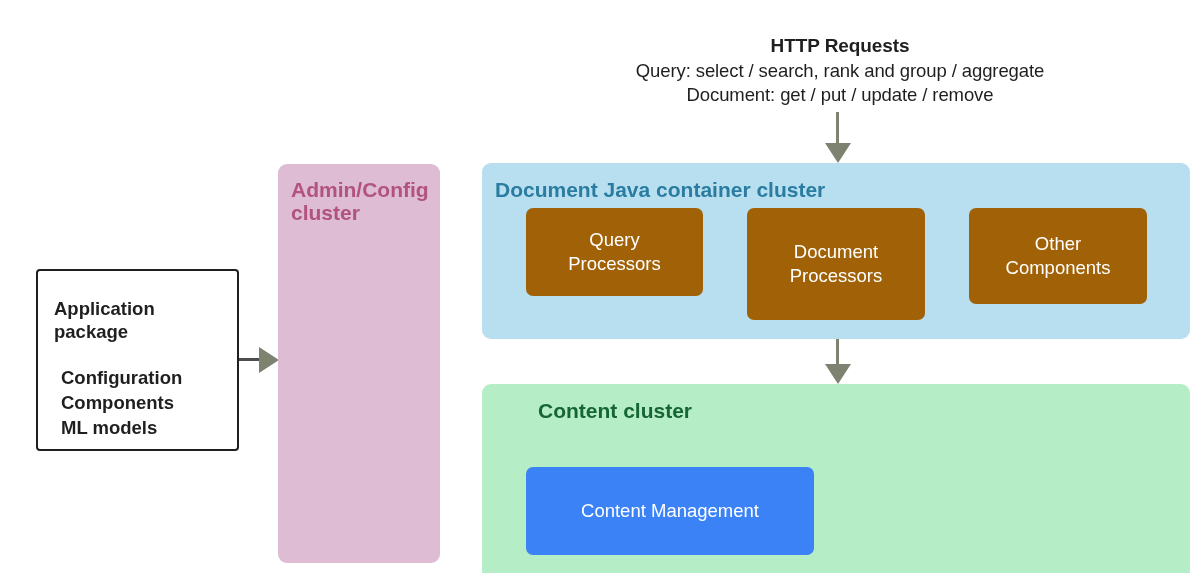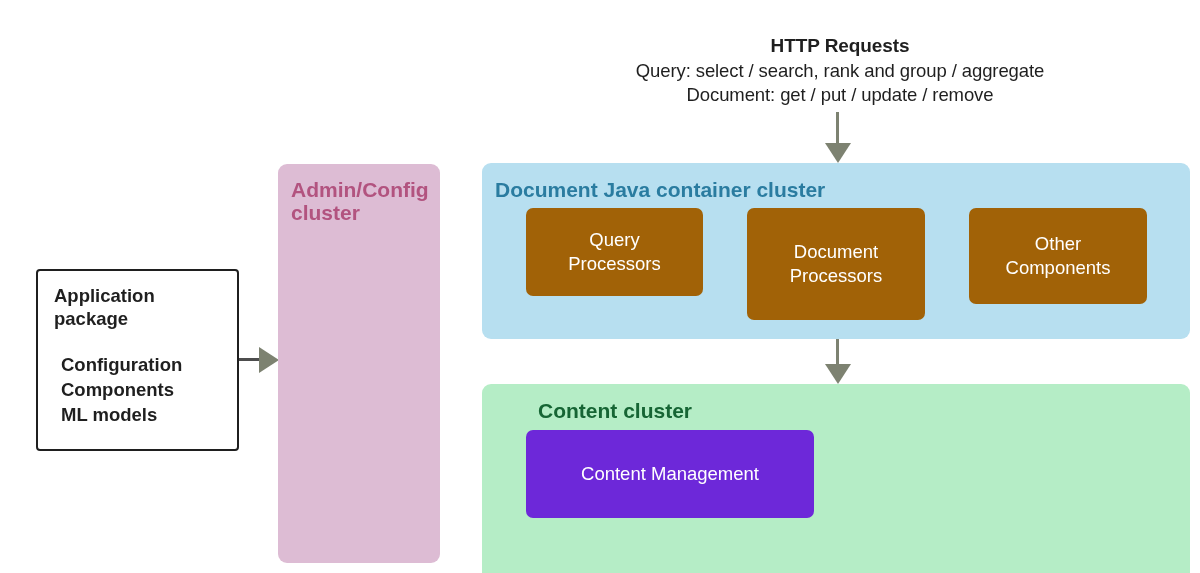--- a/index.html
+++ b/index.html
@@ -87,21 +87,21 @@
   .app-package {
     position: absolute;
     left: 36px;
     top: 269px;
     width: 203px;
     height: 182px;
     background: #ffffff;
     border: 2.5px solid #1f1f1f;
     border-radius: 4px;
     box-sizing: border-box;
-    padding: 13px 16px 0 16px;
+    padding: 26px 16px 0 16px;
   }
   .app-package .heading {
     font-size: 18.5px;
     font-weight: bold;
     line-height: 23px;
     white-space: pre-line;
   }
   .app-package .items {
     margin-top: 22px;
     padding-left: 7px;
@@ -174,21 +174,21 @@
     display: flex;
     align-items: center;
     justify-content: center;
     text-align: center;
     color: #ffffff;
     font-size: 18.5px;
     line-height: 24px;
     white-space: pre-line;
   }
   .node-teal { background: #a16207; }
-  .node-green { background: #6d28d9; }
+  .node-green { background: #3b82f6; margin-top: 37px; }
 
   .node-query     { left: 526px; top: 208px; width: 177px; height: 88px; }
   .node-document  { left: 747px; top: 208px; width: 178px; height: 112px; }
   .node-other     { left: 969px; top: 208px; width: 178px; height: 96px; }
   .node-cm        { left: 526px; top: 430px; width: 288px; height: 88px; }
   .node-dqe       { left: 858px; top: 430px; width: 289px; height: 88px; }
 </style>
 </head>
 <body>
 

